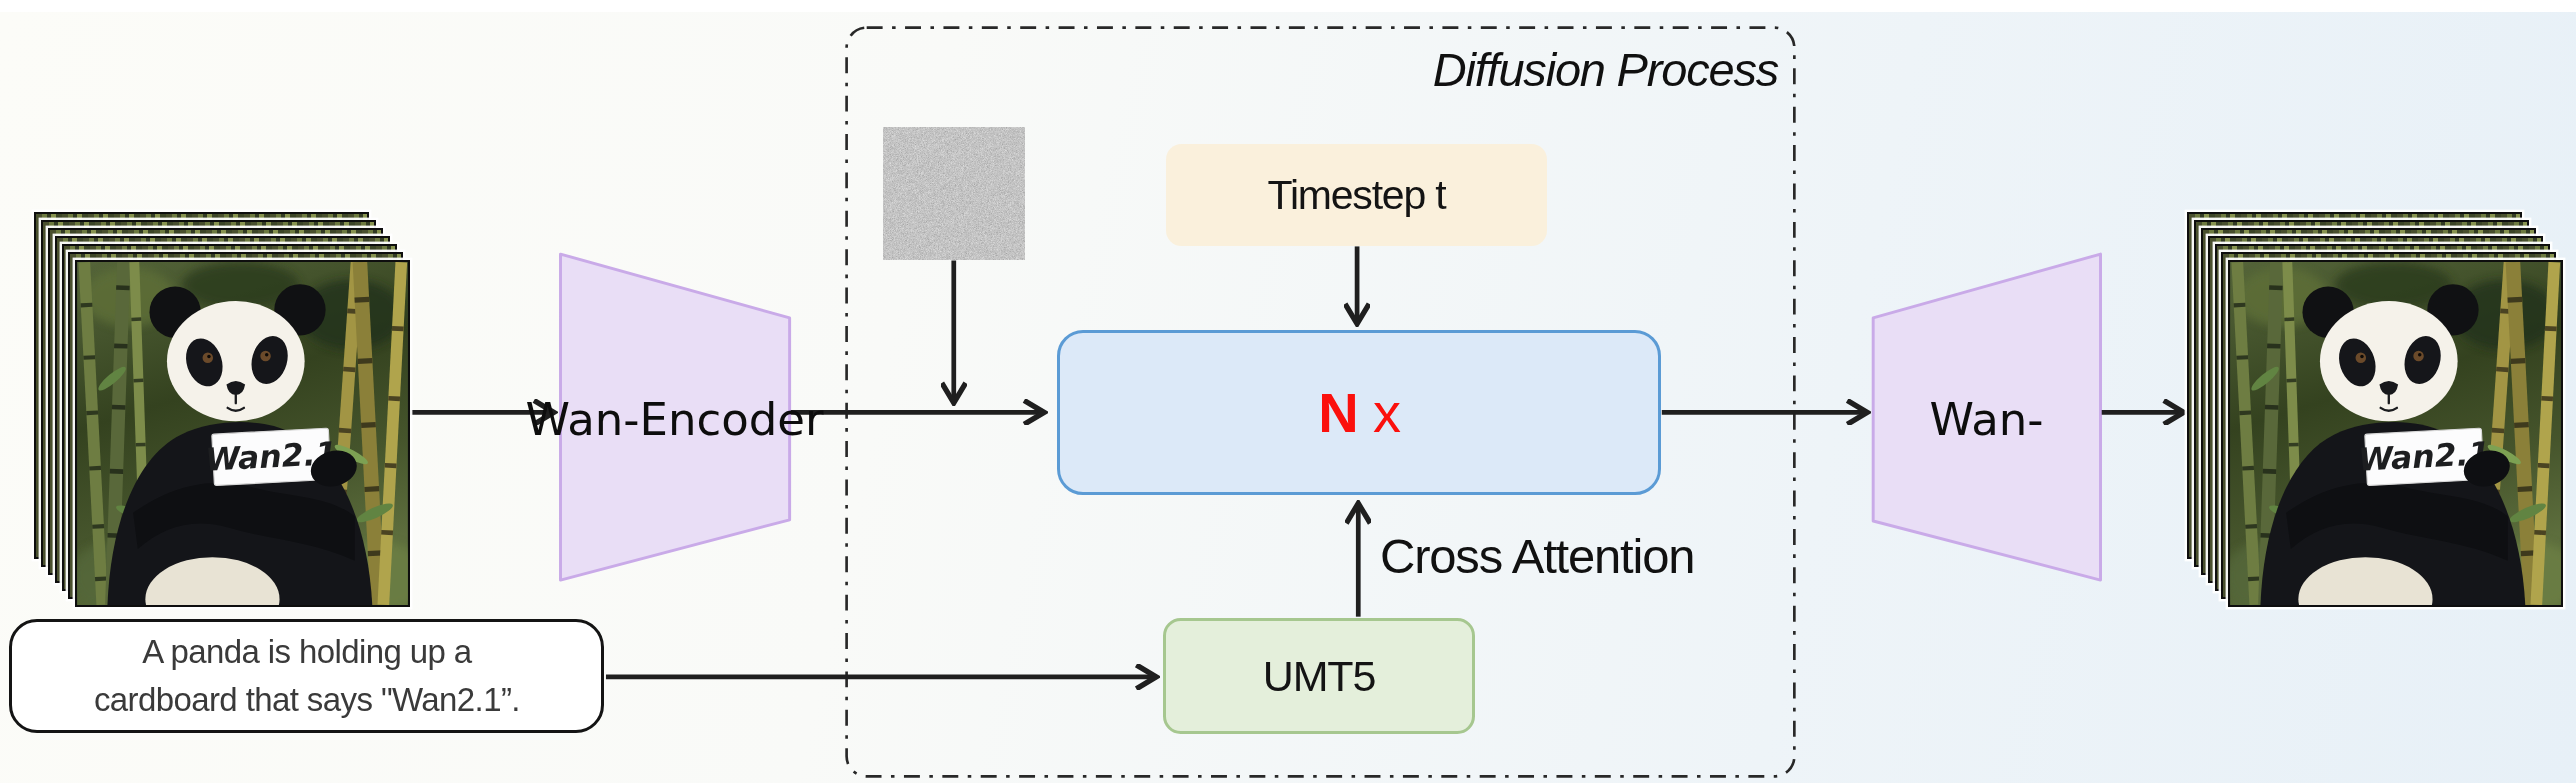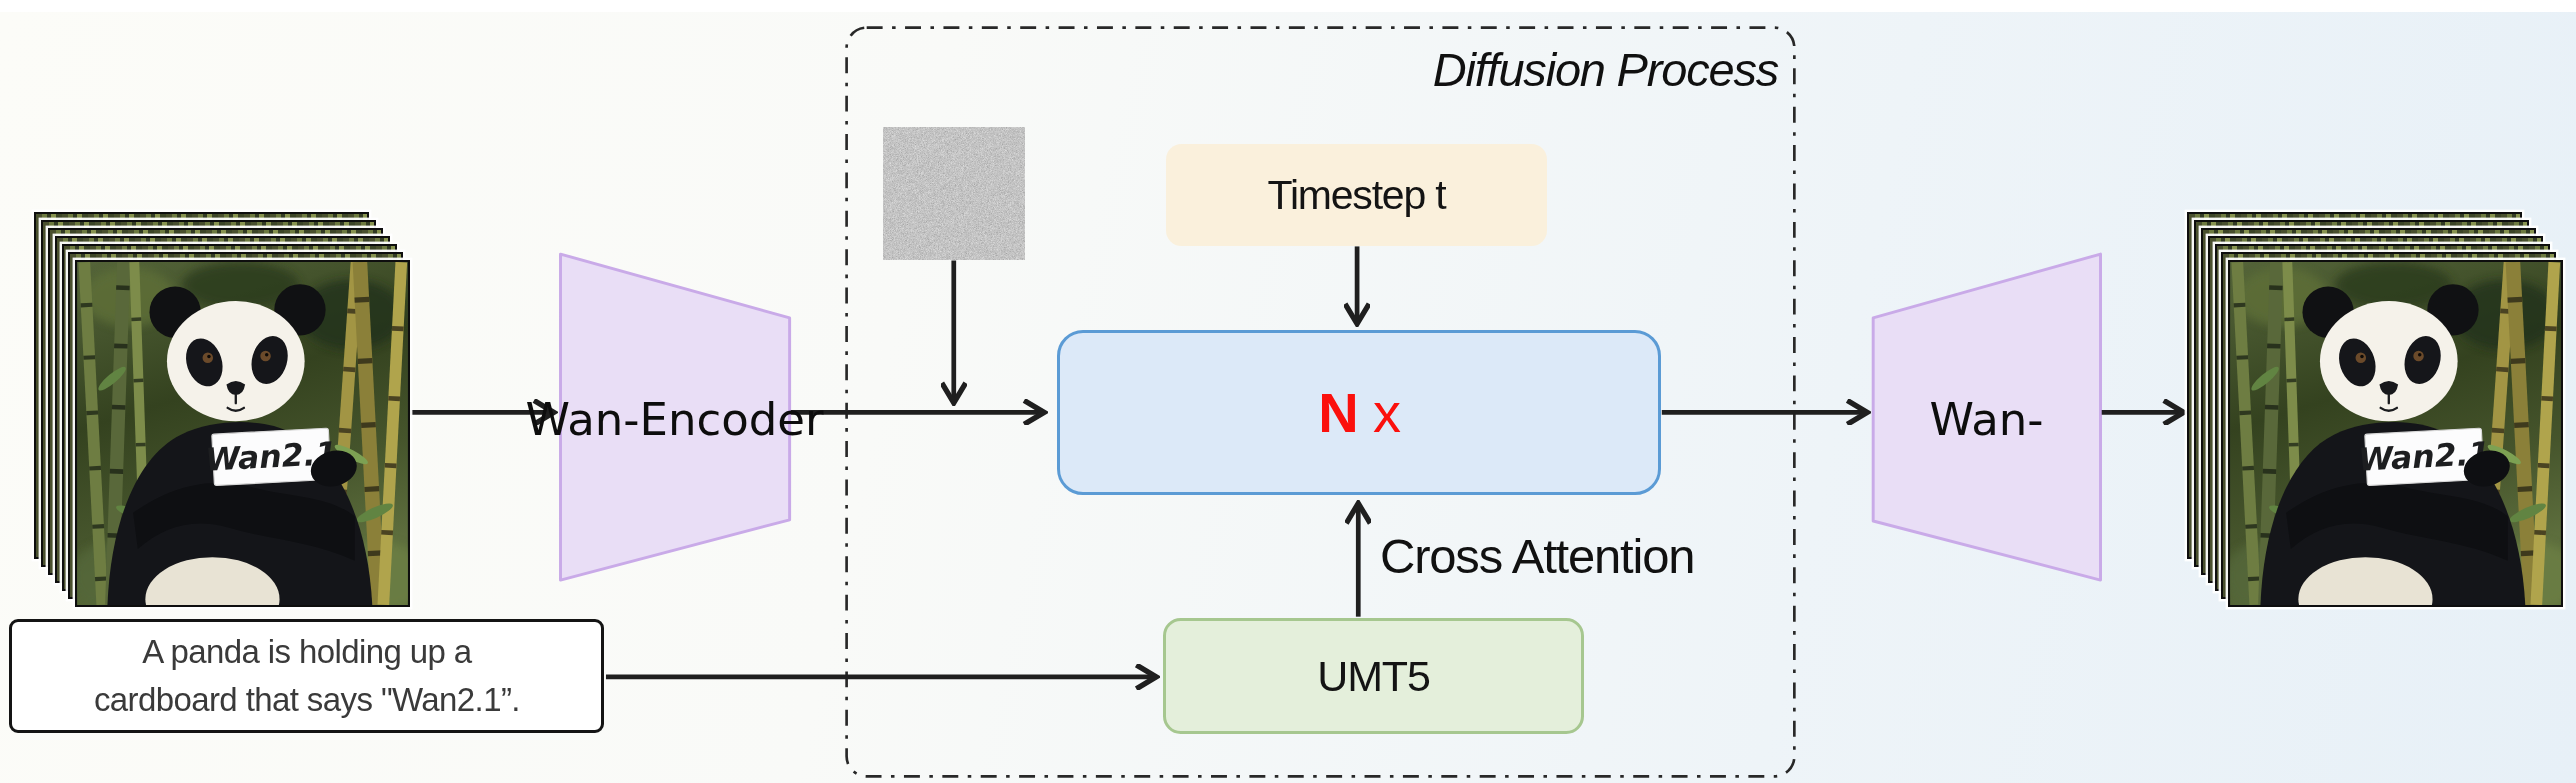--- a/index.html
+++ b/index.html
@@ -11,30 +11,30 @@
   #diagram-layer{position:absolute;left:0;top:0;width:2576px;height:783px;z-index:1;}
   .overlay{position:absolute;z-index:2;display:flex;align-items:center;justify-content:center;box-sizing:border-box;}
   .label-title{left:1376px;top:29.5px;width:402px;justify-content:flex-end;
     font-size:47px;font-style:italic;letter-spacing:-1.2px;color:#101010;}
   .box-timestep{left:1166px;top:132px;width:381px;height:102px;background:#faf0dc;
     border-radius:15.4px;font-size:41px;letter-spacing:-1.2px;}
   .box-dit{left:1057px;top:318px;width:604px;height:165px;background:#dce9f8;
     border:3px solid #5b9bd5;border-radius:26px;font-size:56px;font-weight:bold;letter-spacing:-1.2px;gap:15.4px;}
   .box-dit .red-n{color:#fb100d;}
   .box-dit .red-x{color:#fb100d;font-weight:normal;}
-  .box-umt5{left:1163px;top:606px;width:421px;height:116px;background:#e4efdb;
+  .box-umt5{left:1163px;top:606px;width:312px;height:116px;background:#e4efdb;
     border:3px solid #a6c78f;border-radius:17.7px;font-size:43px;letter-spacing:-1.2px;text-align:right;}
   .label-cross{left:1380px;top:516px;width:331px;justify-content:flex-start;
     font-size:49px;letter-spacing:-1.2px;color:#111;}
   .label-vae{flex-direction:row;font-family:"DejaVu Sans",sans-serif;
     font-size:45px;line-height:1.24;color:#0d0d0d;}
   .label-encoder{left:560px;top:306px;width:229px;height:203px;}
   .label-decoder{left:1873px;top:306px;width:227px;height:203px;}
   .box-prompt{left:9.4px;top:607px;width:595px;height:114px;background:#ffffff;
-    border:3.5px solid #141414;border-radius:9px;flex-direction:column;
+    border:3.5px solid #141414;border-radius:28px;flex-direction:column;
     font-size:33px;line-height:1.45;letter-spacing:-0.6px;color:#3a3a3a;}
   .stack{position:absolute;width:381px;height:400px;z-index:3;}
   .stack-left{left:34px;top:200px;}
   .stack-right{left:2187px;top:200px;}
   .frame{position:absolute;width:335px;height:347px;box-sizing:border-box;
     border:2.4px solid #0e0e0e;box-shadow:0 0 0 2.4px rgba(255,255,255,0.95);
     background:repeating-linear-gradient(90deg,#49502e 0 5.9px,#6d7a40 5.9px 10.6px,#323b22 10.6px 15.4px,#87934f 15.4px 20px,#3c4527 20px 26px);}
   .frame:nth-child(1){left:0;top:0}.frame:nth-child(2){left:7px;top:8px}
   .frame:nth-child(3){left:13.8px;top:16px}.frame:nth-child(4){left:20.7px;top:24px}
   .frame:nth-child(5){left:27.6px;top:32px}.frame:nth-child(6){left:34px;top:40px}

